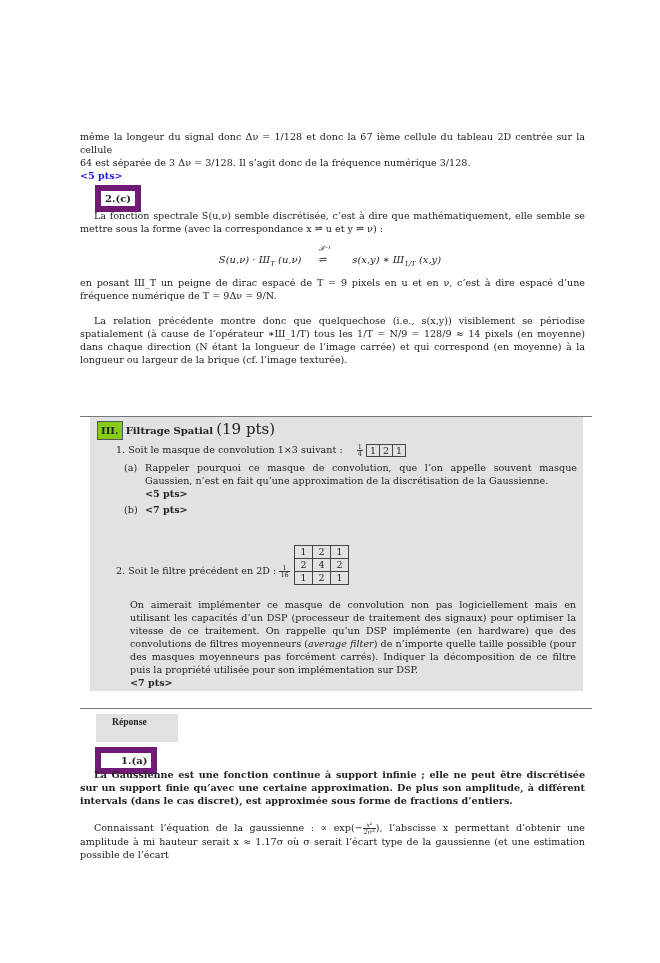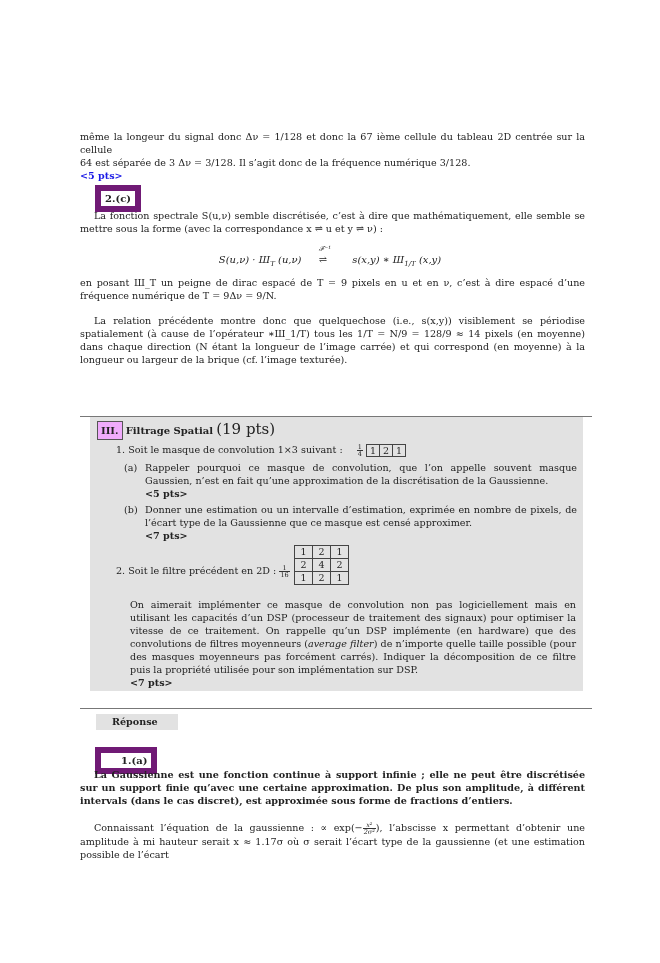--- a/index.html
+++ b/index.html
@@ -15,32 +15,32 @@
   .pts-dark { font-weight: bold; }
   .boxlabel {
     position: absolute; border: 6px solid #701a75; padding: 1px 4px 0 4px;
     font-weight: bold; font-size: 10px; line-height: 14px; background: #fff;
   }
   .math { font-style: italic; }
   .formula { position: absolute; left: 0; width: 660px; text-align: center; top: 253px; font-size: 10px; }
   .rule { position: absolute; height: 1px; background: #777; }
   .graybox { position: absolute; left: 90px; top: 417px; width: 493px; height: 274px; background: #e2e2e2; }
   .sec-title { position: absolute; left: 97px; top: 423px; font-size: 10px; }
-  .sec-num { border: 1px solid #555; padding: 3px 3px; font-weight: bold; background: #f0abfc; }
+  .sec-num { border: 1px solid #555; padding: 3px 3px; font-weight: bold; background: #84cc16; }
   .sec-name { font-weight: bold; }
   .sec-pts { font-size: 15px; }
   .item { position: absolute; width: 460px; text-align: justify; }
   .mask1 { display: inline-block; border-collapse: collapse; vertical-align: middle; }
   .mask1 td { border: 1px solid #444; width: 10px; height: 11px; text-align: center; font-size: 9.5px; line-height: 11px; padding: 0 1px; }
   .mask2 { position: absolute; left: 294px; top: 545px; border-collapse: collapse; }
   .mask2 td { border: 1px solid #444; width: 17px; height: 12px; text-align: center; font-size: 9.5px; line-height: 12px; padding: 0; }
   .frac { display: inline-block; vertical-align: middle; text-align: center; font-size: 6.5px; line-height: 6px; }
   .frac .num { display: block; border-bottom: 0.8px solid #333; padding: 0 1px; }
   .frac .den { display: block; padding: 0 1px; }
-  .reponse { position: absolute; left: 96px; top: 714px; width: 82px; height: 16px; background: #e2e2e2; font-weight: bold; font-size: 9.6px; line-height: 16px; padding-left: 16px; box-sizing: border-box; }
+  .reponse { position: absolute; left: 96px; top: 714px; width: 82px; height: 28px; background: #e2e2e2; font-weight: bold; font-size: 9.6px; line-height: 16px; padding-left: 16px; box-sizing: border-box; font-family: Liberation Serif, serif; }
 </style>
 </head>
 <body>
 
 <div class="para" style="top:130px;">
   <div>même la longeur du signal donc Δν = 1/128 et donc la 67 ième cellule du tableau 2D centrée sur la cellule</div>
   <div>64 est séparée de 3 Δν = 3/128. Il s’agit donc de la fréquence numérique 3/128.</div>
   <div class="pts">&lt;5 pts&gt;</div>
 </div>
 
@@ -91,21 +91,20 @@
 </div>
 
 <div class="abs" style="left:124px; top:461px;">(a)</div>
 <div class="item" style="left:145px; top:461px; width:432px;">
   <span>Rappeler pourquoi ce masque de convolution, que l’on appelle souvent masque Gaussien, n’est en fait qu’une approximation de la discrétisation de la Gaussienne.</span>
   <div class="pts-dark">&lt;5 pts&gt;</div>
 </div>
 
 <div class="abs" style="left:124px; top:503px;">(b)</div>
 <div class="item" style="left:145px; top:503px; width:432px;">
-  <span>Donner une estimation ou un intervalle d’estimation, exprimée en nombre de pixels, de l’écart type de la Gaussienne que ce masque est censé approximer.</span>
   <div class="pts-dark">&lt;7 pts&gt;</div>
 </div>
 
 <div class="abs" style="left:116px; top:564px;">
   <span>2.</span>
   <span>Soit le filtre précédent en 2D :</span>
   <span class="frac">
     <span class="num">1</span>
     <span class="den">16</span>
   </span>

